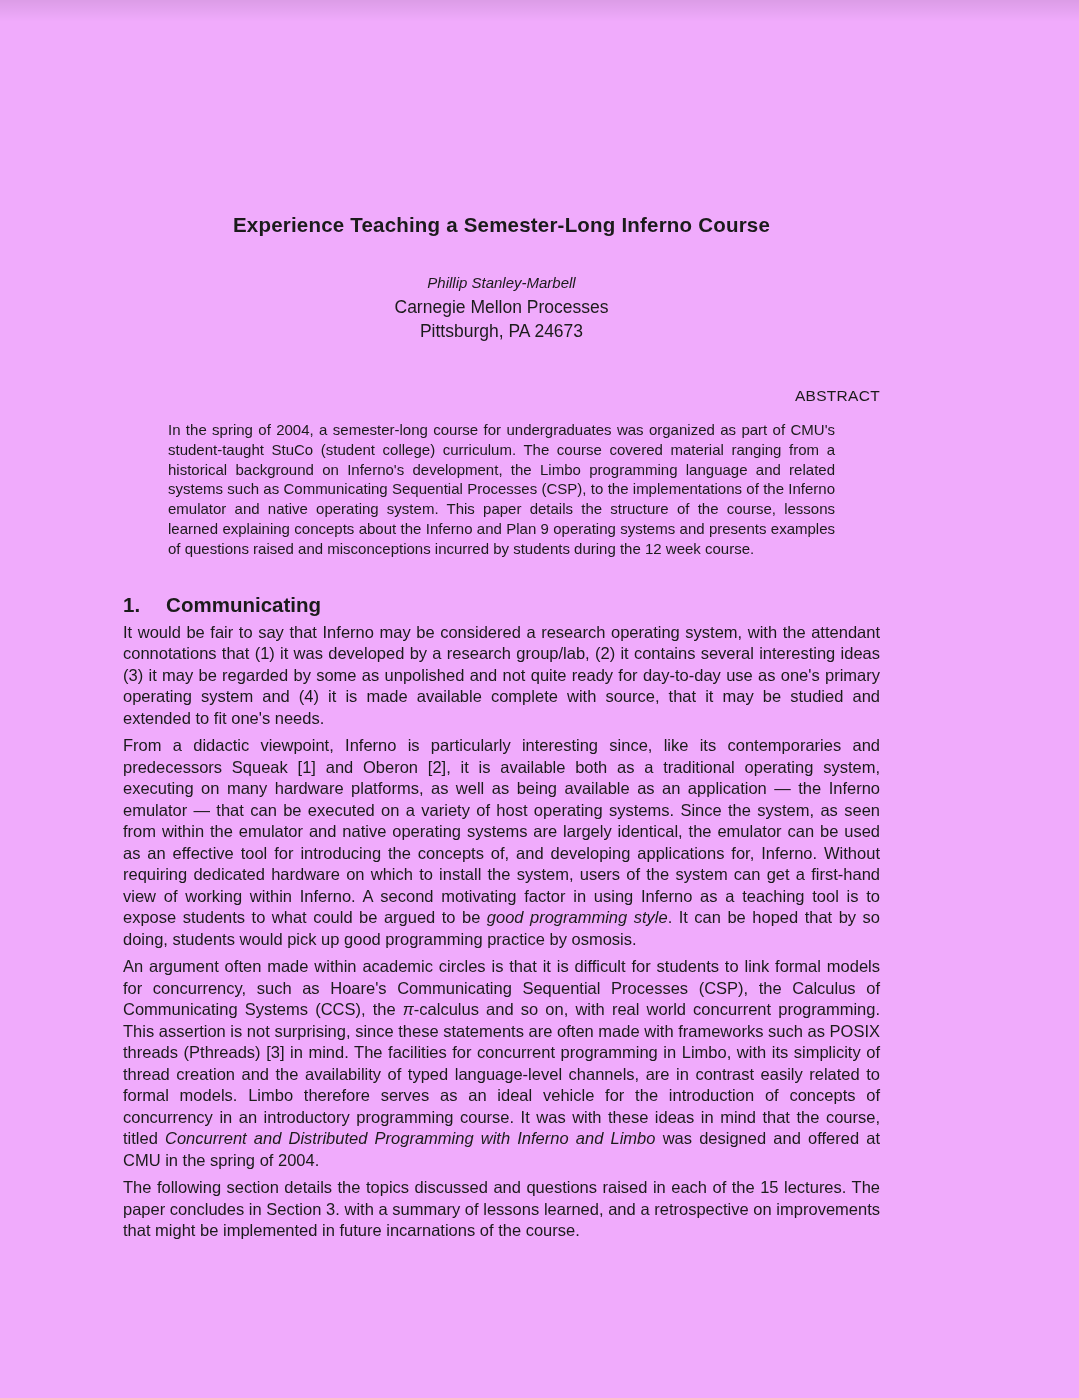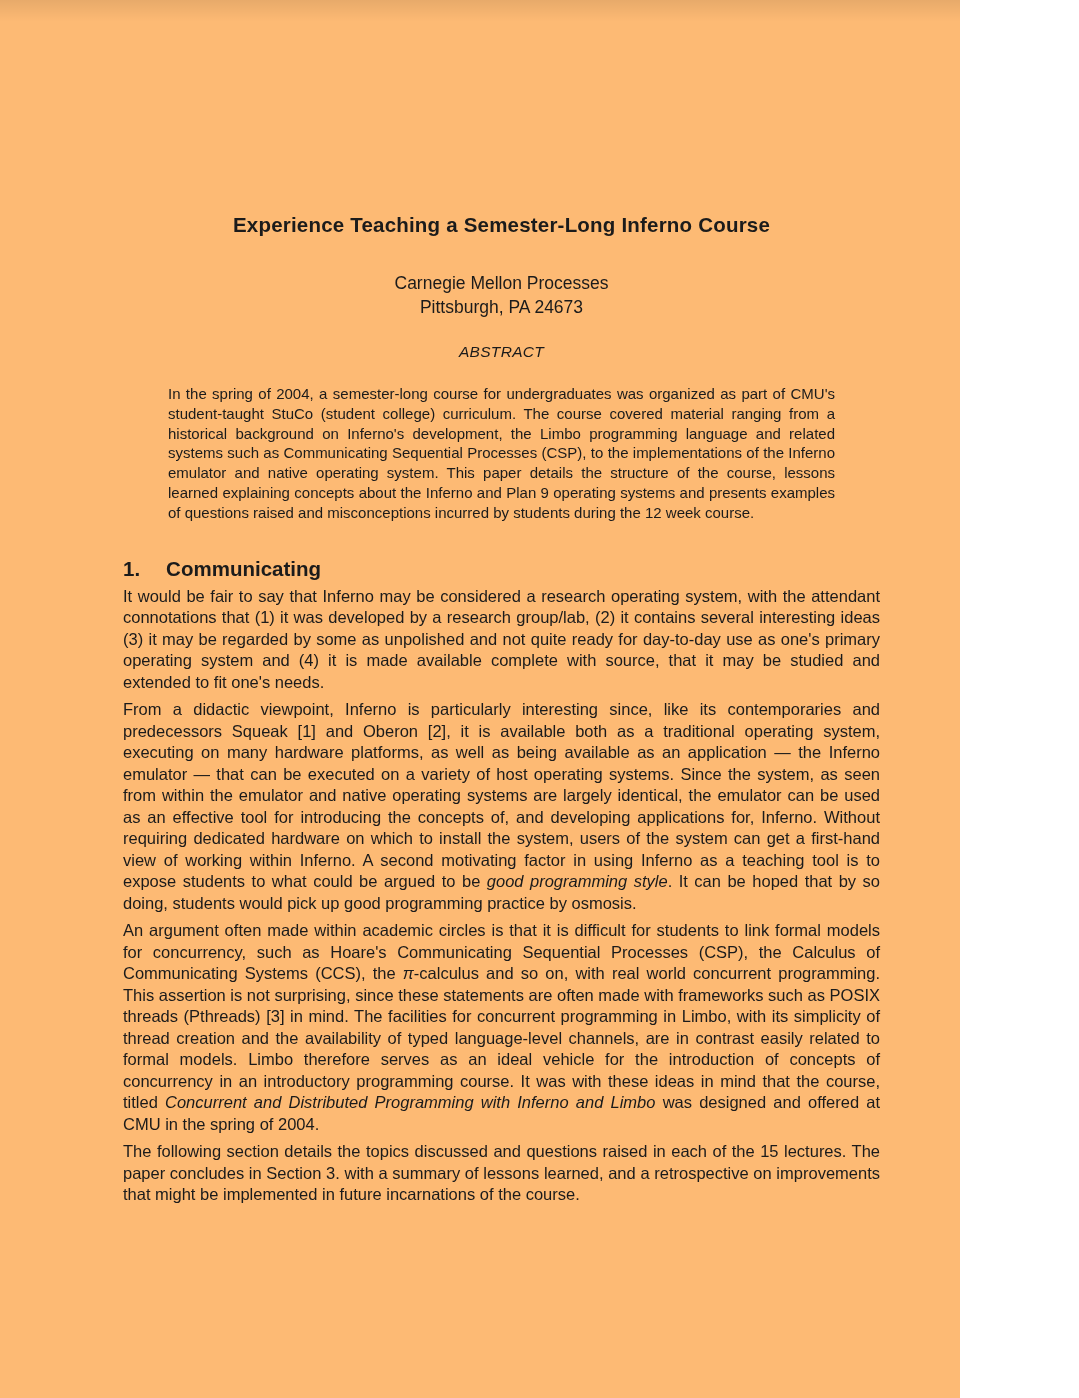--- a/index.html
+++ b/index.html
@@ -2,23 +2,23 @@
 <html><head>
 <meta charset="utf-8">
 <style>
   html, body {
     margin: 0;
     padding: 0;
     background: #ffffff;
   }
   .page {
     position: relative;
-    width: 960px;
+    width: 1079px;
     height: 1398px;
-    background: #fdba74;
+    background: #f0abfc;
     overflow: hidden;
     font-family: "Liberation Sans", sans-serif;
     color: #1b1b1b;
   }
   .top-shadow {
     position: absolute;
     top: 0; left: 0;
     width: 100%;
     height: 22px;
     background: linear-gradient(to bottom, rgba(0,0,0,0.085), rgba(0,0,0,0.0));
@@ -46,29 +46,28 @@
     font-size: 15px;
     line-height: 24px;
     font-style: italic;
   }
   .author-affiliation,
   .author-address {
     font-size: 17.5px;
     line-height: 24px;
   }
   .abstract-heading {
-    margin-top: 23px;
-    text-align: center;
-    font-style: italic;
+    margin-top: 43px;
+    text-align: right;
     font-size: 15.5px;
     line-height: 20px;
     letter-spacing: 0.3px;
   }
   .abstract-body {
-    margin: 22px auto 0 45px;
+    margin: 14px auto 0 45px;
     width: 667px;
     font-size: 15px;
     line-height: 19.8px;
     text-align: justify;
   }
   .section-heading {
     margin-top: 34px;
     display: flex;
     align-items: baseline;
     font-size: 20.5px;
@@ -99,20 +98,21 @@
 <body>
 
 <div class="page">
   <div class="top-shadow"></div>
 
   <div class="content">
 
     <h1 class="paper-title">Experience Teaching a Semester-Long Inferno Course</h1>
 
     <div class="author-block">
+      <div class="author-name">Phillip Stanley-Marbell</div>
       <div class="author-affiliation">Carnegie Mellon Processes</div>
       <div class="author-address">Pittsburgh, PA 24673</div>
     </div>
 
     <div class="abstract-heading">ABSTRACT</div>
 
     <div class="abstract-body">In the spring of 2004, a semester-long course for undergraduates was organized as part of CMU's student-taught StuCo (student college) curriculum. The course covered material ranging from a historical background on Inferno's development, the Limbo programming language and related systems such as Communicating Sequential Processes (CSP), to the implementations of the Inferno emulator and native operating system. This paper details the structure of the course, lessons learned explaining concepts about the Inferno and Plan 9 operating systems and presents examples of questions raised and misconceptions incurred by students during the 12 week course.</div>
 
     <div class="section-heading">
       <span class="sec-num">1.</span>

